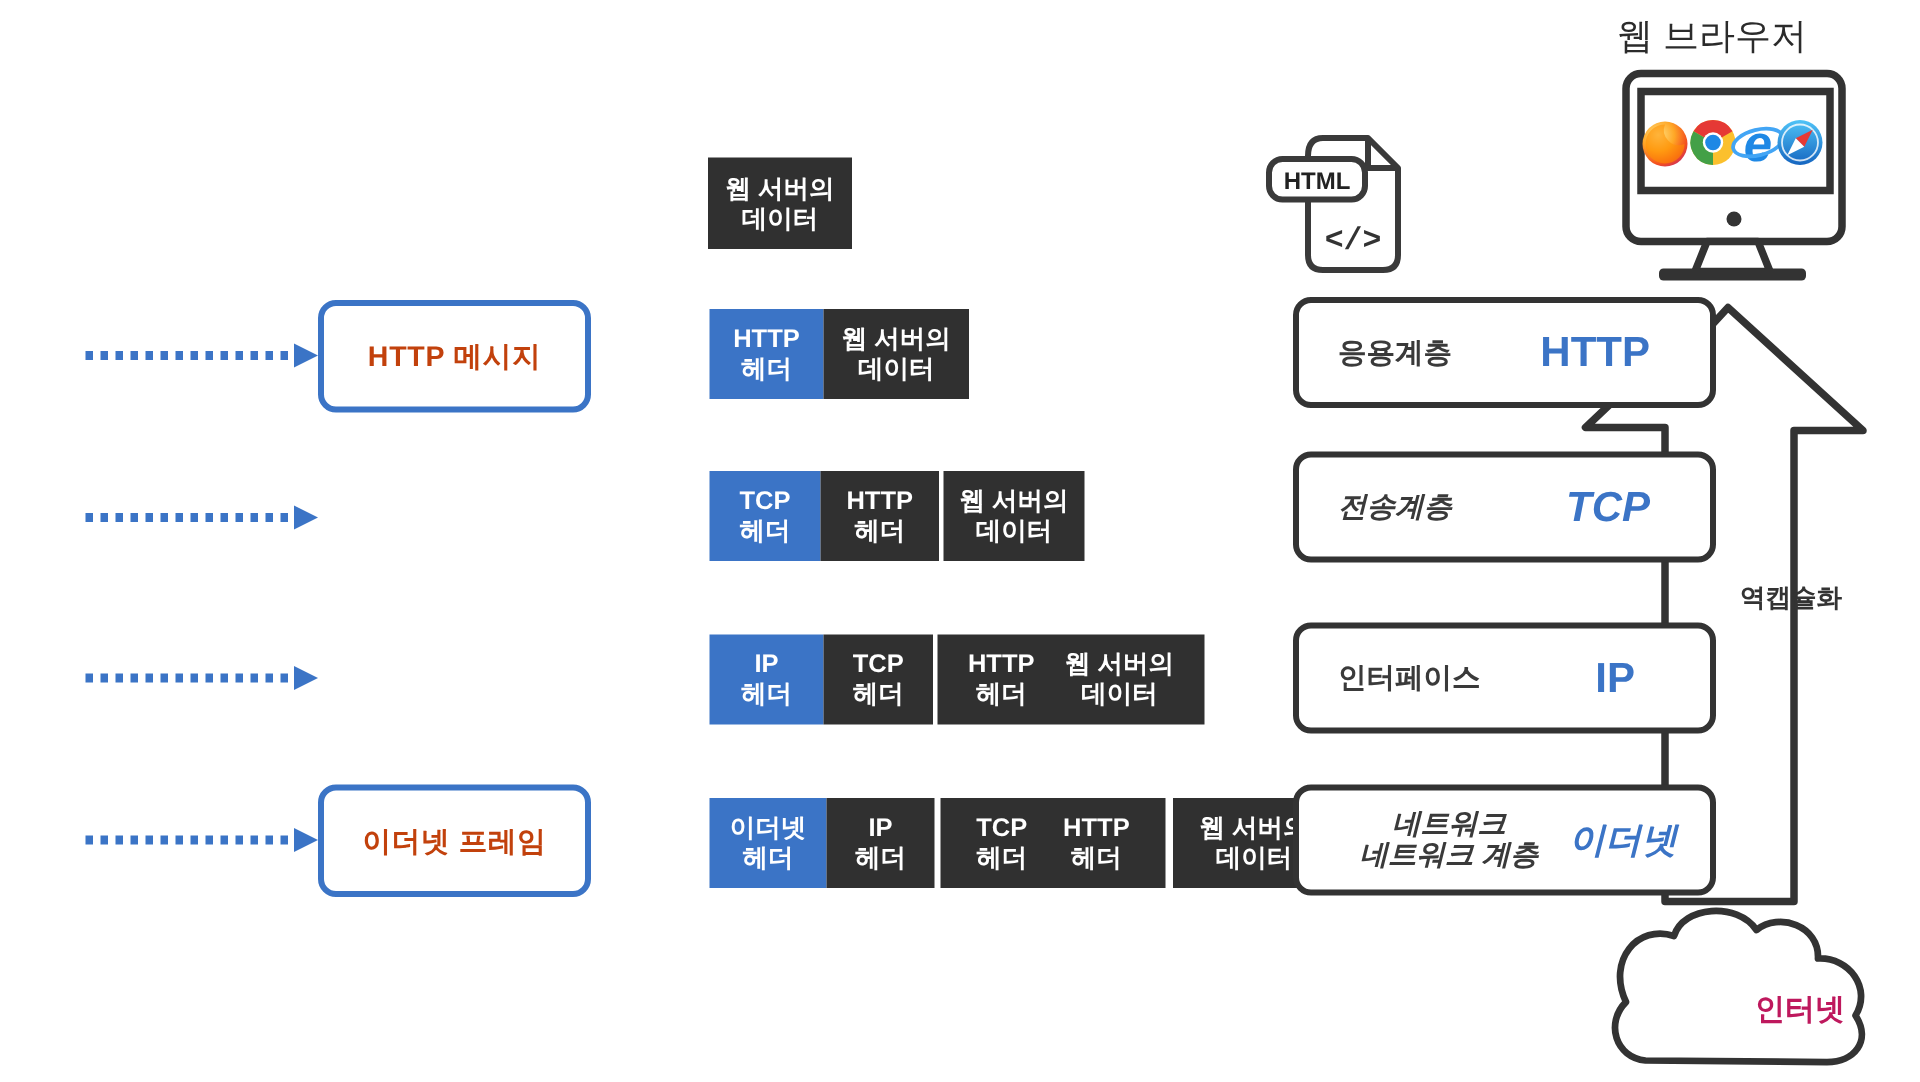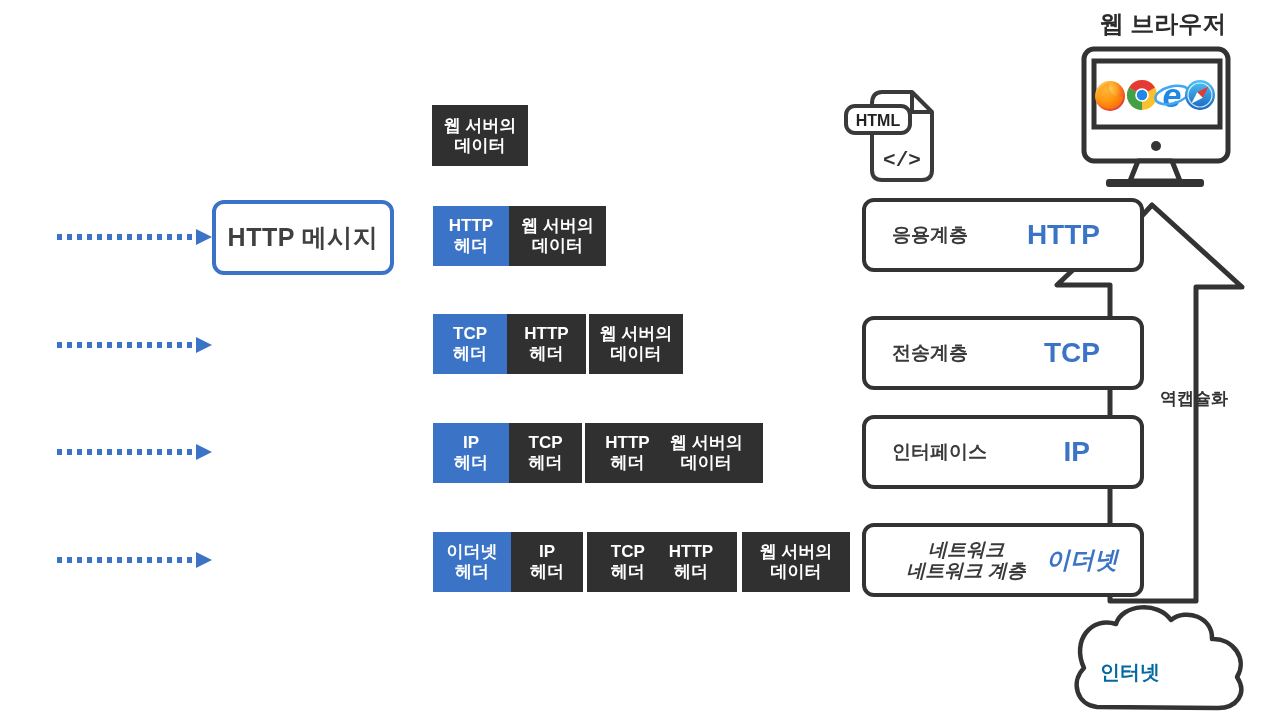--- a/index.html
+++ b/index.html
@@ -5,45 +5,45 @@
   html,body{margin:0;padding:0;background:#fff;}
   .canvas{position:relative;width:1280px;height:721px;background:#ffffff;overflow:hidden;
           font-family:"Liberation Sans","DejaVu Sans",sans-serif;}
   svg.overlay{position:absolute;left:0;top:0;z-index:1;}
   .icon-svg{position:absolute;z-index:2;}
 
   
   .pbox{position:absolute;left:212px;width:182px;height:75px;box-sizing:border-box;
         border:4px solid #3B74C6;border-radius:12px;background:#fff;z-index:2;
         display:flex;align-items:center;justify-content:center;
-        color:#404040;font-weight:bold;font-size:25px;letter-spacing:.5px;}
+        color:#c2410c;font-weight:bold;font-size:19px;letter-spacing:.5px;}
 
   
-  .drow{position:absolute;height:60px;display:flex;z-index:2;}
+  .drow{position:absolute;height:60px;display:flex;z-index:2;margin-left:40px;}
   .seg{display:flex;align-items:center;justify-content:space-evenly;
        color:#fff;font-weight:bold;font-size:17px;text-align:center;}
   .seg .stack{display:flex;flex-direction:column;line-height:20px;}
   .seg.blue{background:#3B74C6;}
   .seg.dark{background:#303030;}
 
   
   .layer{position:absolute;left:862px;width:282px;height:74px;box-sizing:border-box;
          border:4px solid #333333;border-radius:12px;background:#fff;z-index:2;}
   .lname{position:absolute;left:26px;top:50%;transform:translateY(-50%);
          font-size:19px;font-weight:bold;color:#3a3a3a;}
   .lname.center{left:10px;width:180px;text-align:center;line-height:21px;}
   .lname.center span{display:block;}
   .proto{position:absolute;right:40px;top:50%;transform:translateY(-50%);
          font-size:28px;font-weight:bold;color:#3B74C6;}
 
   .note{position:absolute;font-weight:bold;color:#333;z-index:2;}
-  .title{position:absolute;left:1078px;top:8px;width:170px;text-align:center;
-         font-size:24px;font-weight:bold;color:#2b2b2b;z-index:2;}
-  .cloud-label{position:absolute;left:1100px;top:659px;width:130px;text-align:left;
-         font-size:20px;font-weight:bold;color:#0369a1;z-index:3;}
+  .title{position:absolute;left:1078px;top:8px;width:170px;text-align:left;
+         font-size:24px;font-weight:normal;color:#2b2b2b;z-index:2;}
+  .cloud-label{position:absolute;left:1100px;top:659px;width:130px;text-align:right;
+         font-size:20px;font-weight:bold;color:#be185d;z-index:3;}
 </style>
 </head>
 <body>
 
 <div class="canvas">
 
   <svg class="overlay" width="1280" height="721" viewBox="0 0 1280 721">
 
     <path d="M 1076 267 L 1057 285 L 1110 285 L 1110 601 L 1196 601 L 1196 287 L 1242 287 L 1152 205 L 1140 218" fill="none" stroke="#333333" stroke-width="5" stroke-linejoin="round" stroke-linecap="round"></path>
 
@@ -170,26 +170,29 @@
       <div class="stack">
         <span>웹 서버의</span>
         <span>데이터</span>
       </div>
     </div>
   </div>
 
   <div class="pbox" style="top:200px;">
     <span>HTTP 메시지</span>
   </div>
+  <div class="pbox" style="top:523px;">
+    <span>이더넷 프레임</span>
+  </div>
 
   <div class="layer" style="top:198px;">
     <span class="lname">응용계층</span>
     <span class="proto">HTTP</span>
   </div>
-  <div class="layer" style="top:316px;">
+  <div class="layer" style="top:301px;font-style:italic;">
     <span class="lname">전송계층</span>
     <span class="proto">TCP</span>
   </div>
   <div class="layer" style="top:415px;">
     <span class="lname">인터페이스</span>
     <span class="proto" style="right:50px;">IP</span>
   </div>
   <div class="layer" style="top:523px;font-style:italic;">
     <span class="lname center">
       <span>네트워크</span>

